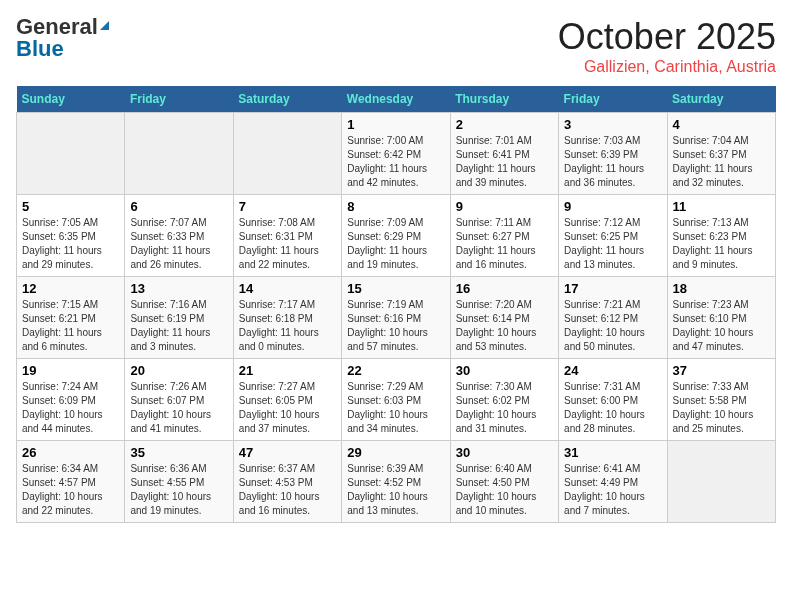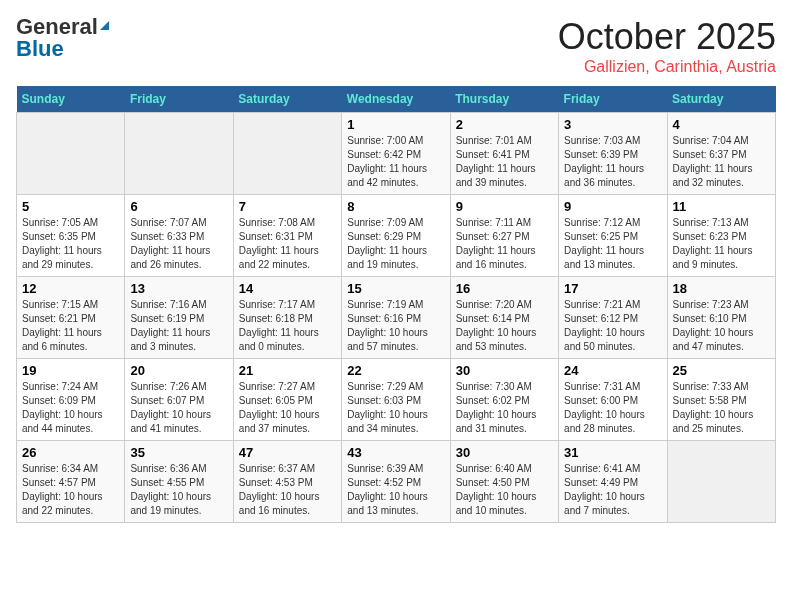--- a/index.html
+++ b/index.html
@@ -205,39 +205,39 @@
         </td>
         <td>
           <span class="day-number">30</span>
           <div class="day-info">Sunrise: 7:30 AM<br>Sunset: 6:02 PM<br>Daylight: 10 hours and 31 minutes.</div>
         </td>
         <td>
           <span class="day-number">24</span>
           <div class="day-info">Sunrise: 7:31 AM<br>Sunset: 6:00 PM<br>Daylight: 10 hours and 28 minutes.</div>
         </td>
         <td>
-          <span class="day-number">25</span>
+          <span class="day-number">37</span>
           <div class="day-info">Sunrise: 7:33 AM<br>Sunset: 5:58 PM<br>Daylight: 10 hours and 25 minutes.</div>
         </td>
       </tr>
       <tr>
         <td>
           <span class="day-number">26</span>
           <div class="day-info">Sunrise: 6:34 AM<br>Sunset: 4:57 PM<br>Daylight: 10 hours and 22 minutes.</div>
         </td>
         <td>
           <span class="day-number">35</span>
           <div class="day-info">Sunrise: 6:36 AM<br>Sunset: 4:55 PM<br>Daylight: 10 hours and 19 minutes.</div>
         </td>
         <td>
           <span class="day-number">47</span>
           <div class="day-info">Sunrise: 6:37 AM<br>Sunset: 4:53 PM<br>Daylight: 10 hours and 16 minutes.</div>
         </td>
         <td>
-          <span class="day-number">43</span>
+          <span class="day-number">29</span>
           <div class="day-info">Sunrise: 6:39 AM<br>Sunset: 4:52 PM<br>Daylight: 10 hours and 13 minutes.</div>
         </td>
         <td>
           <span class="day-number">30</span>
           <div class="day-info">Sunrise: 6:40 AM<br>Sunset: 4:50 PM<br>Daylight: 10 hours and 10 minutes.</div>
         </td>
         <td>
           <span class="day-number">31</span>
           <div class="day-info">Sunrise: 6:41 AM<br>Sunset: 4:49 PM<br>Daylight: 10 hours and 7 minutes.</div>
         </td>

